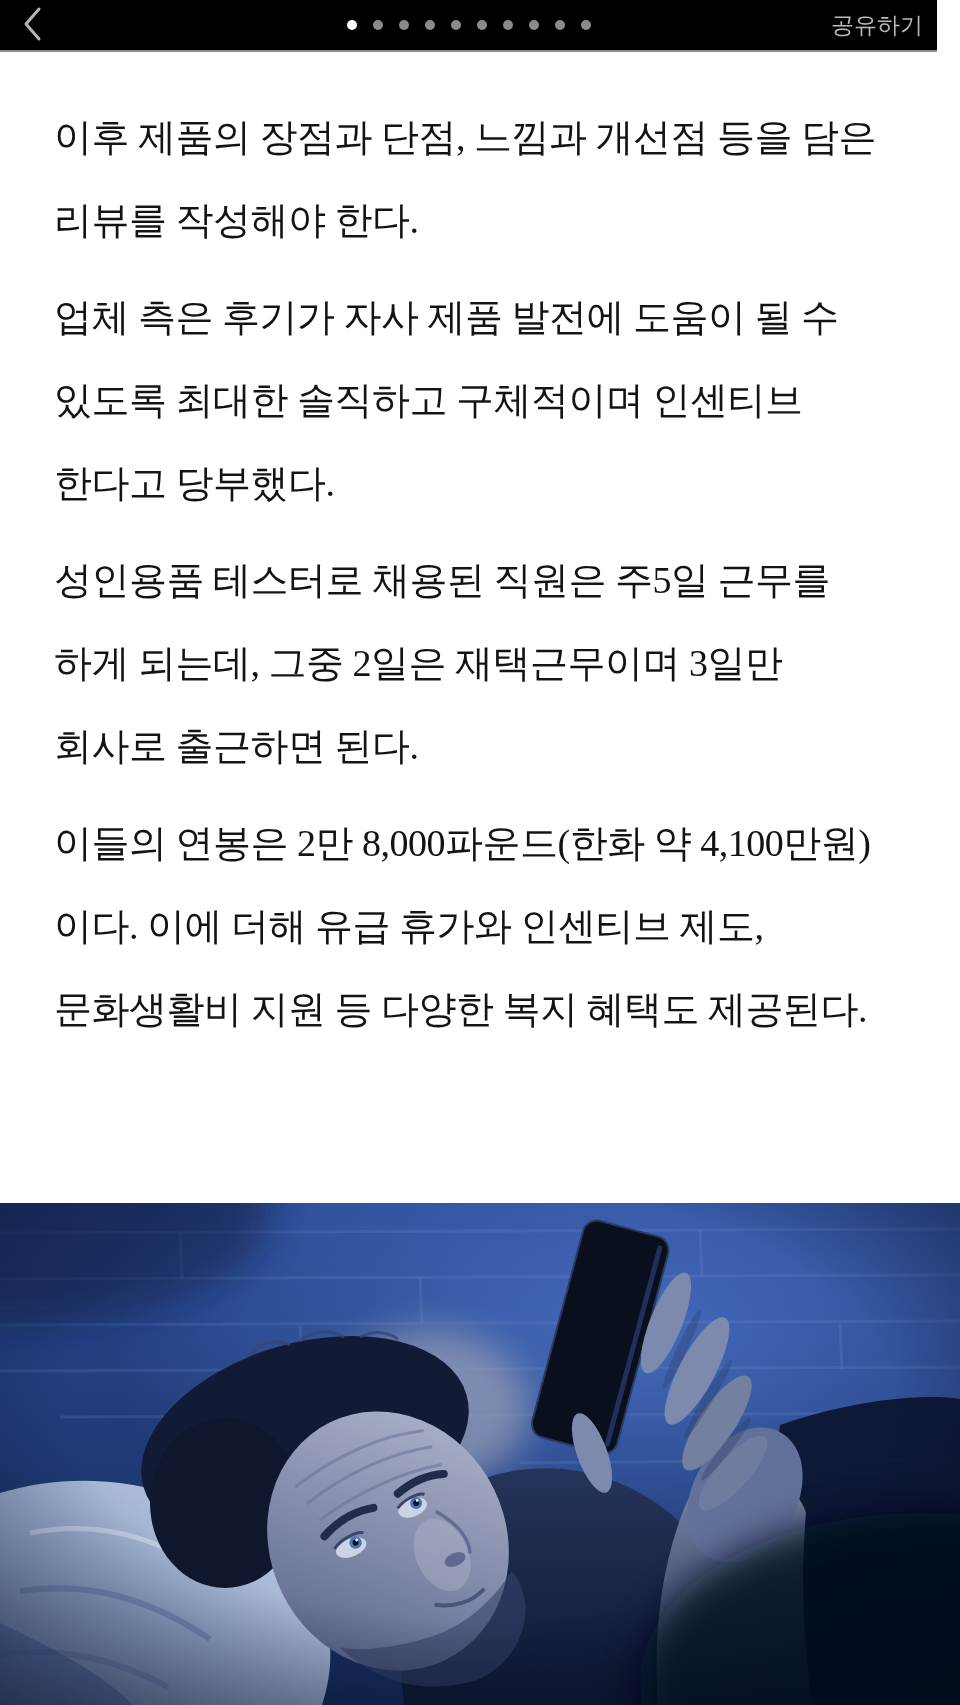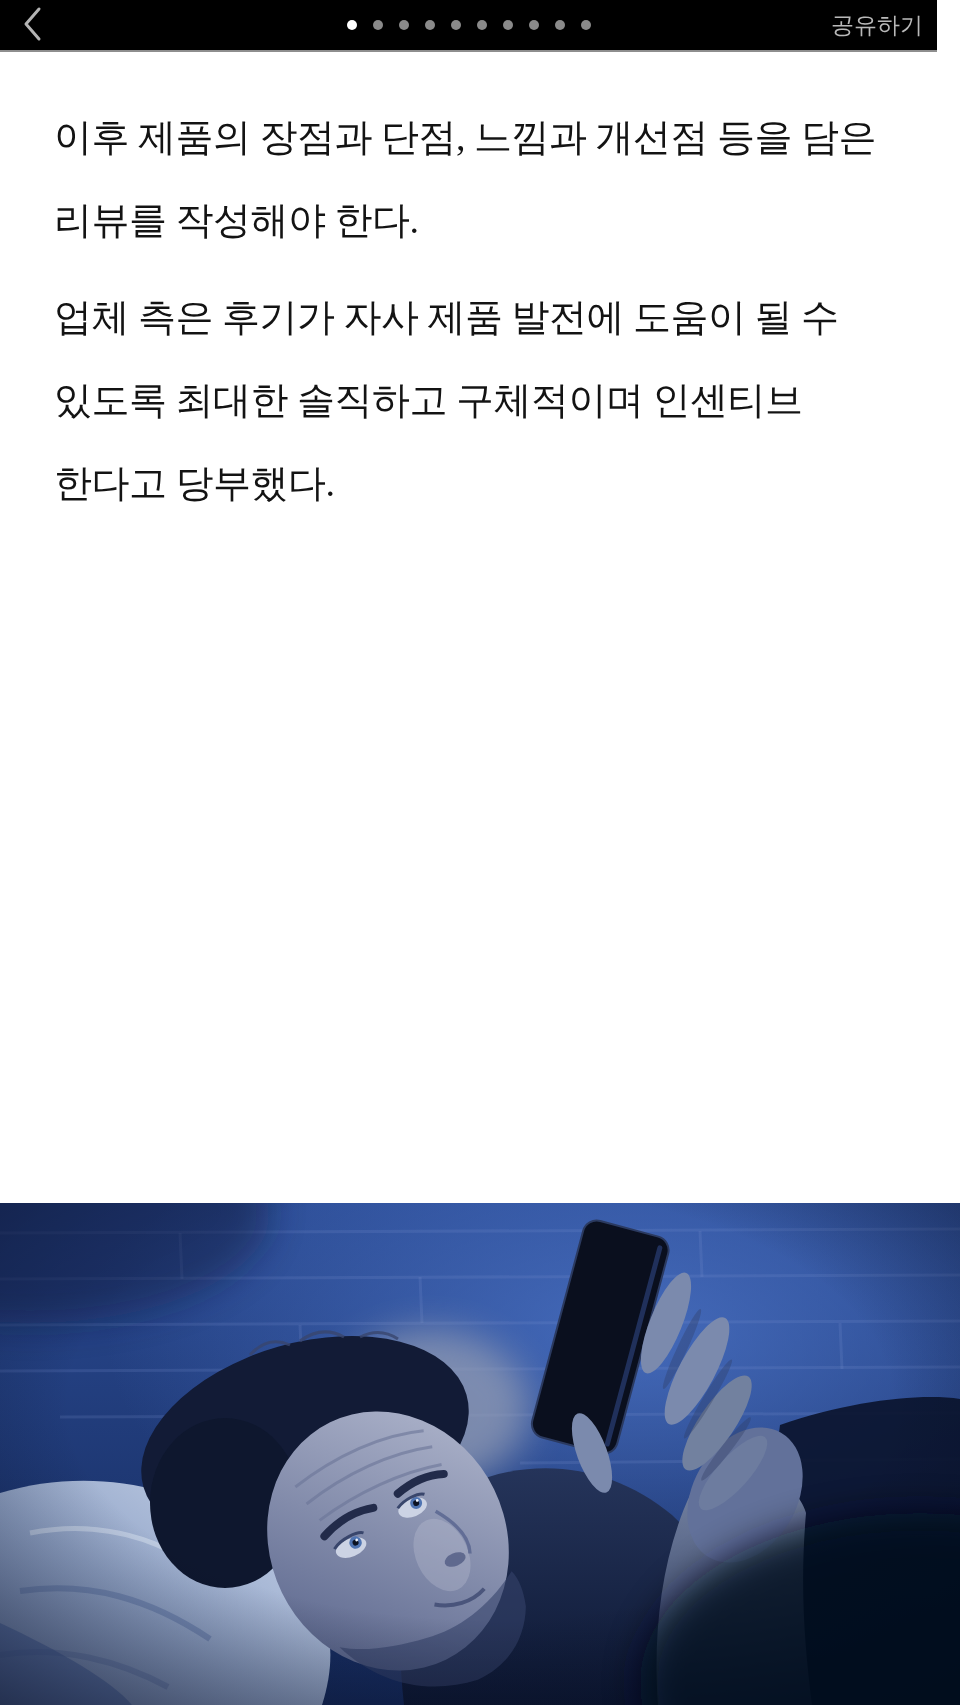--- a/index.html
+++ b/index.html
@@ -73,20 +73,22 @@
         <span class="dot"></span>
         <span class="dot"></span>
       </div>
 
     <button class="share-btn">공유하기</button>
   </header>
 
   <main class="content">
     <p>이후 제품의 장점과 단점, 느낌과 개선점 등을 담은 리뷰를 작성해야 한다.</p>
     <p>업체 측은 후기가 자사 제품 발전에 도움이 될 수 있도록 최대한 솔직하고 구체적이며 인센티브 한다고 당부했다.</p>
+    <p>성인용품 테스터로 채용된 직원은 주5일 근무를 하게 되는데, 그중 2일은 재택근무이며 3일만 회사로 출근하면 된다.</p>
+    <p>이들의 연봉은 2만 8,000파운드(한화 약 4,100만원)이다. 이에 더해 유급 휴가와 인센티브 제도, 문화생활비 지원 등 다양한 복지 혜택도 제공된다.</p>
   </main>
 
   <figure class="photo" role="img" aria-label="어두운 침실 침대에 누워 스마트폰을 보고 있는 남성 사진">
     <svg viewBox="0 0 960 502" preserveAspectRatio="none">
       <defs>
         <linearGradient id="wallG" x1="0" y1="0" x2="0" y2="1">
           <stop offset="0" stop-color="#2a4a92"></stop>
           <stop offset="1" stop-color="#152a5c"></stop>
         </linearGradient>
         <radialGradient id="glowG" cx="0.66" cy="0.26" r="0.55">

